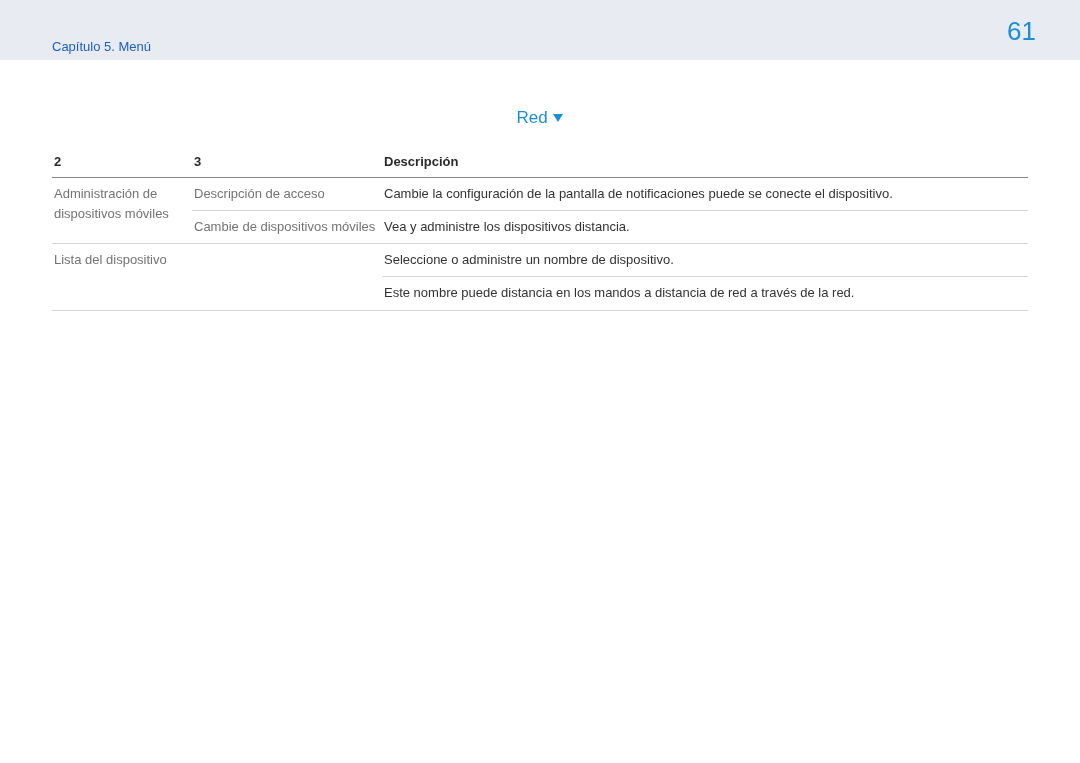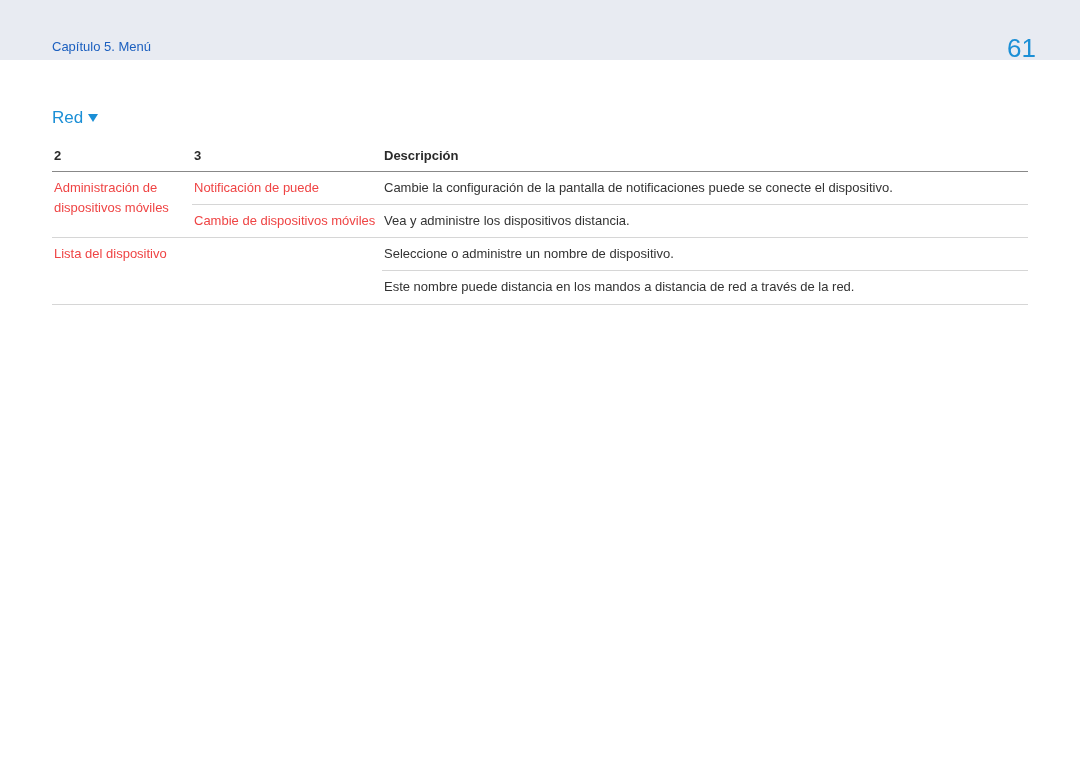--- a/index.html
+++ b/index.html
@@ -21,36 +21,37 @@
   .breadcrumb {
     position: absolute;
     left: 52px;
     top: 39px;
     color: #1b5fbf;
     font-size: 13px;
   }
   .page-number {
     position: absolute;
     right: 44px;
-    top: 33px;
+    top: 16px;
     color: #1b8fd6;
     font-size: 26px;
     font-weight: 300;
   }
   .content {
     padding: 48px 52px 0 52px;
   }
   .section-title {
     color: #1b8fd6;
     font-size: 17px;
     font-weight: 400;
-    margin: 0 0 14px 0;
+    margin: 0 0 20px 0;
     display: flex;
     align-items: center;
     gap: 4px;
+    justify-content: center;
   }
   .tri-down {
     display: inline-block;
     color: #1b8fd6;
   }
   table.menu-table {
     width: 100%;
     border-collapse: collapse;
     table-layout: fixed;
   }
@@ -63,21 +64,21 @@
     border-bottom: 1px solid #888;
   }
   table.menu-table td {
     font-size: 13px;
     padding: 6px 2px;
     vertical-align: top;
     border-bottom: 1px solid #d6d6d6;
     line-height: 1.55;
   }
   .blue-text {
-    color: #ef4444;
+    color: #737373;
   }
   col.c2 { width: 140px; }
   col.c3 { width: 190px; }
   col.cd { width: auto; }
   td.no-bottom-border {
     border-bottom: none;
   }
 </style>
 </head>
 <body>
@@ -107,21 +108,21 @@
     <thead>
       <tr>
         <th>2</th>
         <th>3</th>
         <th>Descripción</th>
       </tr>
     </thead>
     <tbody>
       <tr>
         <td rowspan="2" class="blue-text">Administración de dispositivos móviles</td>
-        <td class="blue-text">Notificación de puede</td>
+        <td class="blue-text">Descripción de acceso</td>
         <td>Cambie la configuración de la pantalla de notificaciones puede se conecte el dispositivo.</td>
       </tr>
       <tr>
         <td class="blue-text">Cambie de dispositivos móviles</td>
         <td>Vea y administre los dispositivos distancia.</td>
       </tr>
       <tr>
         <td rowspan="2" class="blue-text">Lista del dispositivo</td>
         <td rowspan="2"></td>
         <td class="no-bottom-border">Seleccione o administre un nombre de dispositivo.</td>

